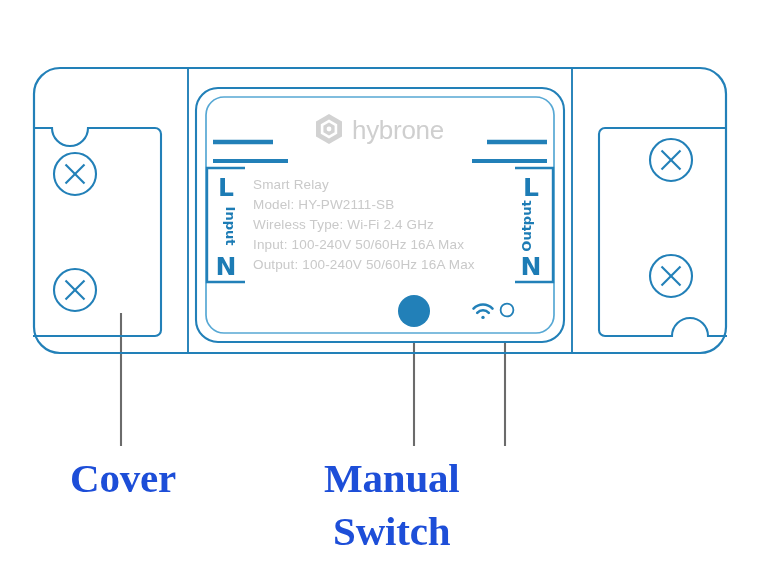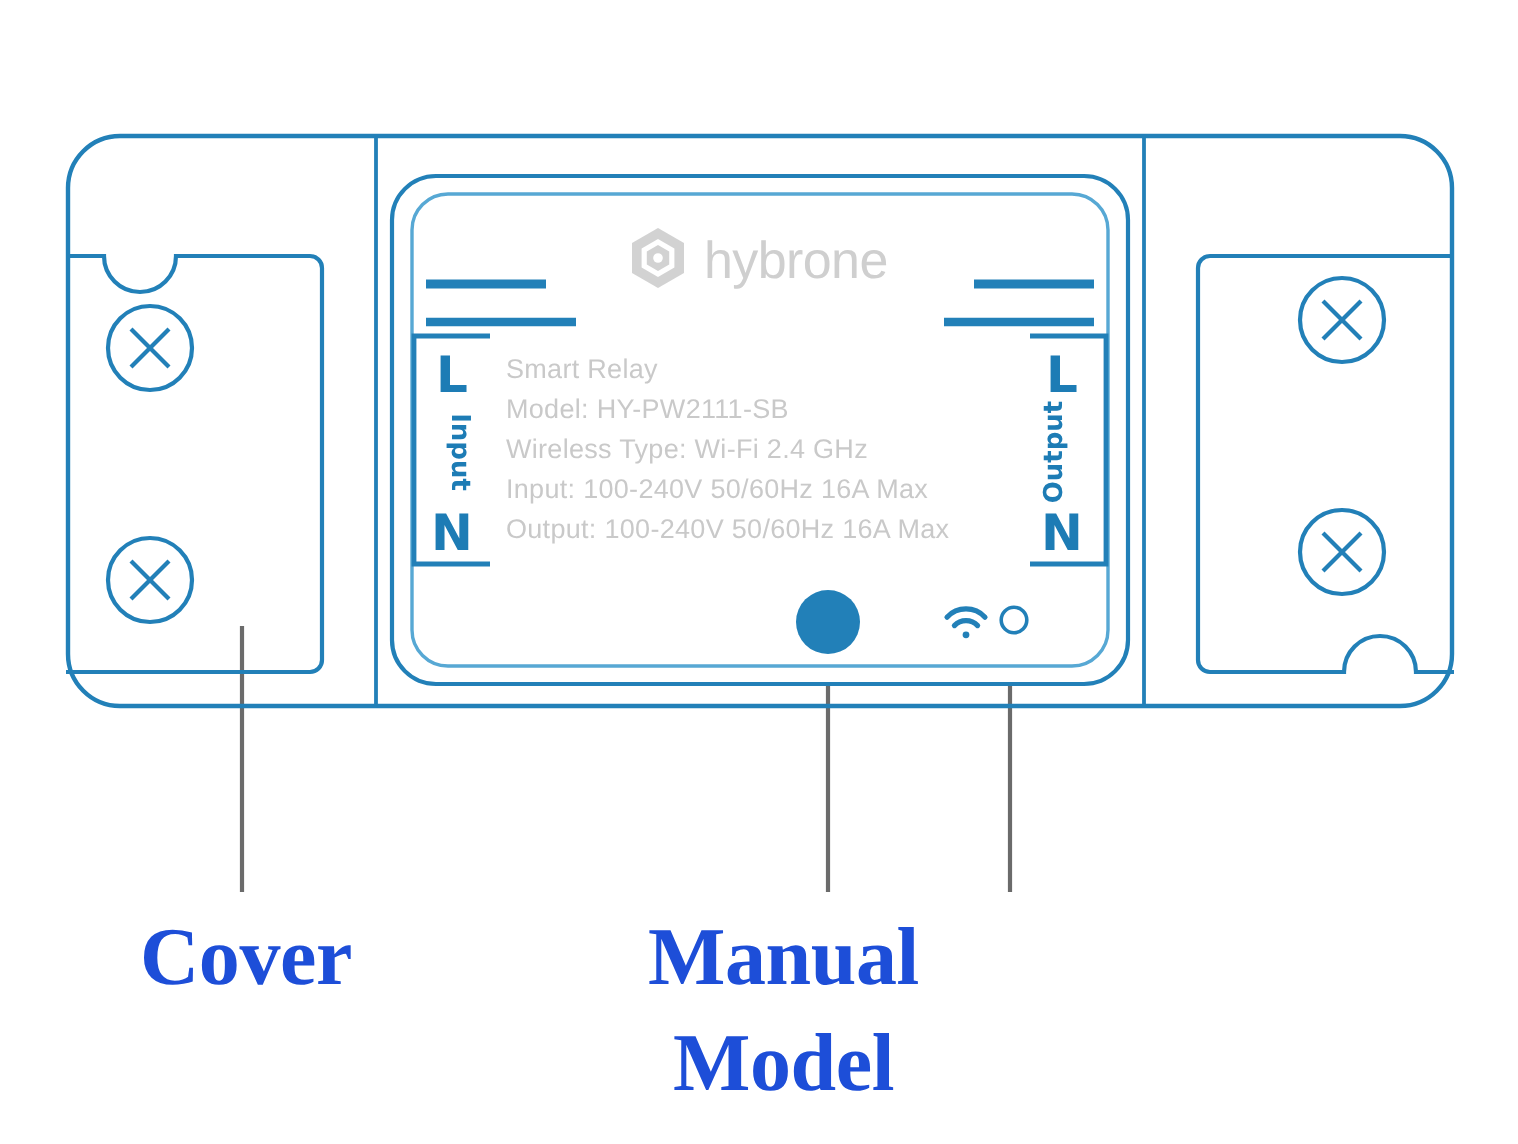--- a/index.html
+++ b/index.html
@@ -187,17 +187,17 @@
     <circle cx="507" cy="310" r="6.4" fill="#ffffff" stroke="#2280b8" stroke-width="1.8"></circle>
 
   </svg>
 
   <div class="lbl" id="label-cover">
     <div>Cover</div>
   </div>
 
   <div class="lbl" id="label-manual">
     <div>Manual</div>
-    <div>Model</div>
+    <div>Switch</div>
   </div>
 
 
 </div>
 
 </body></html>

